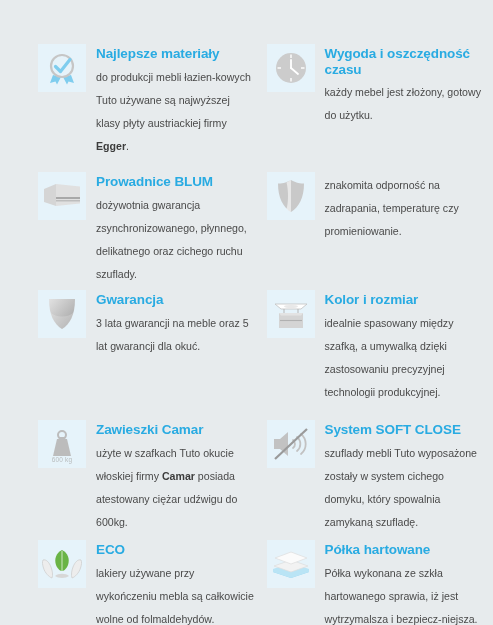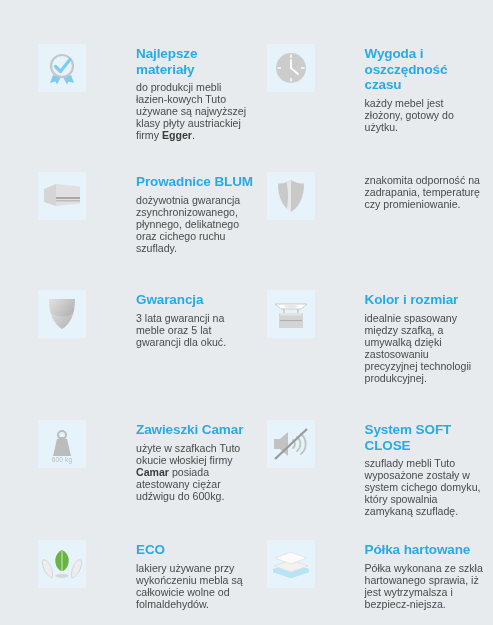--- a/index.html
+++ b/index.html
@@ -35,36 +35,35 @@
     background: #e6f3fa;
     display: flex;
     align-items: center;
     justify-content: center;
     margin-right: 10px;
     position: relative;
   }
 
   .feature-text {
     padding-top: 2px;
-    margin-left: 40px;
   }
 
   .feature-title {
     color: #29abe2;
     font-size: 13.5px;
     font-weight: bold;
     line-height: 15.5px;
     margin: 0 0 4px 0;
     letter-spacing: -0.1px;
   }
 
   .feature-desc {
     color: #4a4a4a;
     font-size: 10.6px;
-    line-height: 12px;
+    line-height: 23px;
     margin: 0;
     max-width: 185px;
   }
 
   .feature-desc b {
     font-weight: bold;
     color: #3c3c3c;
   }
 
   .weight-label {

